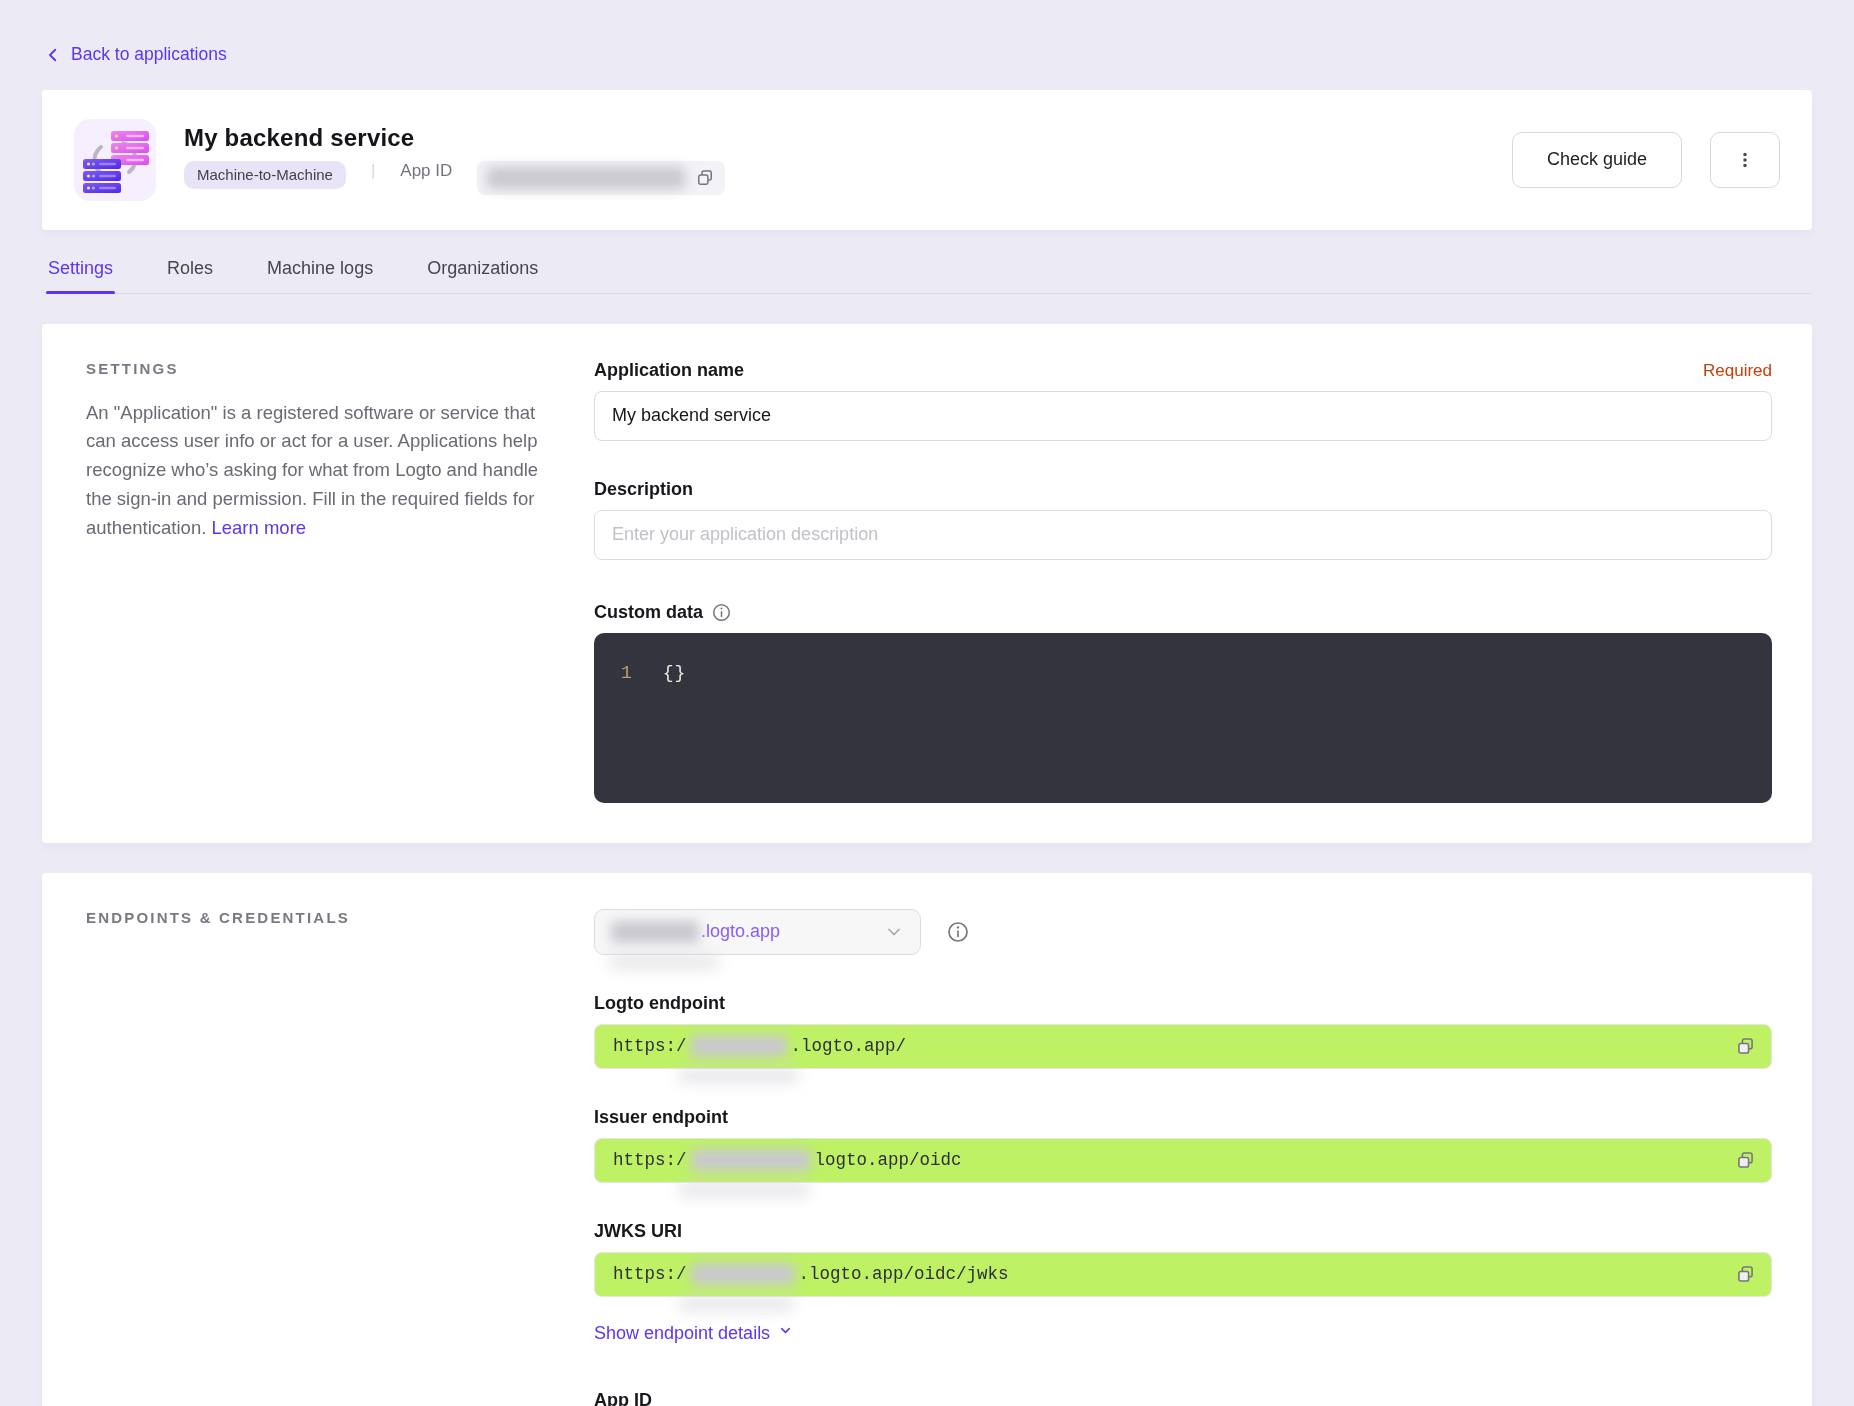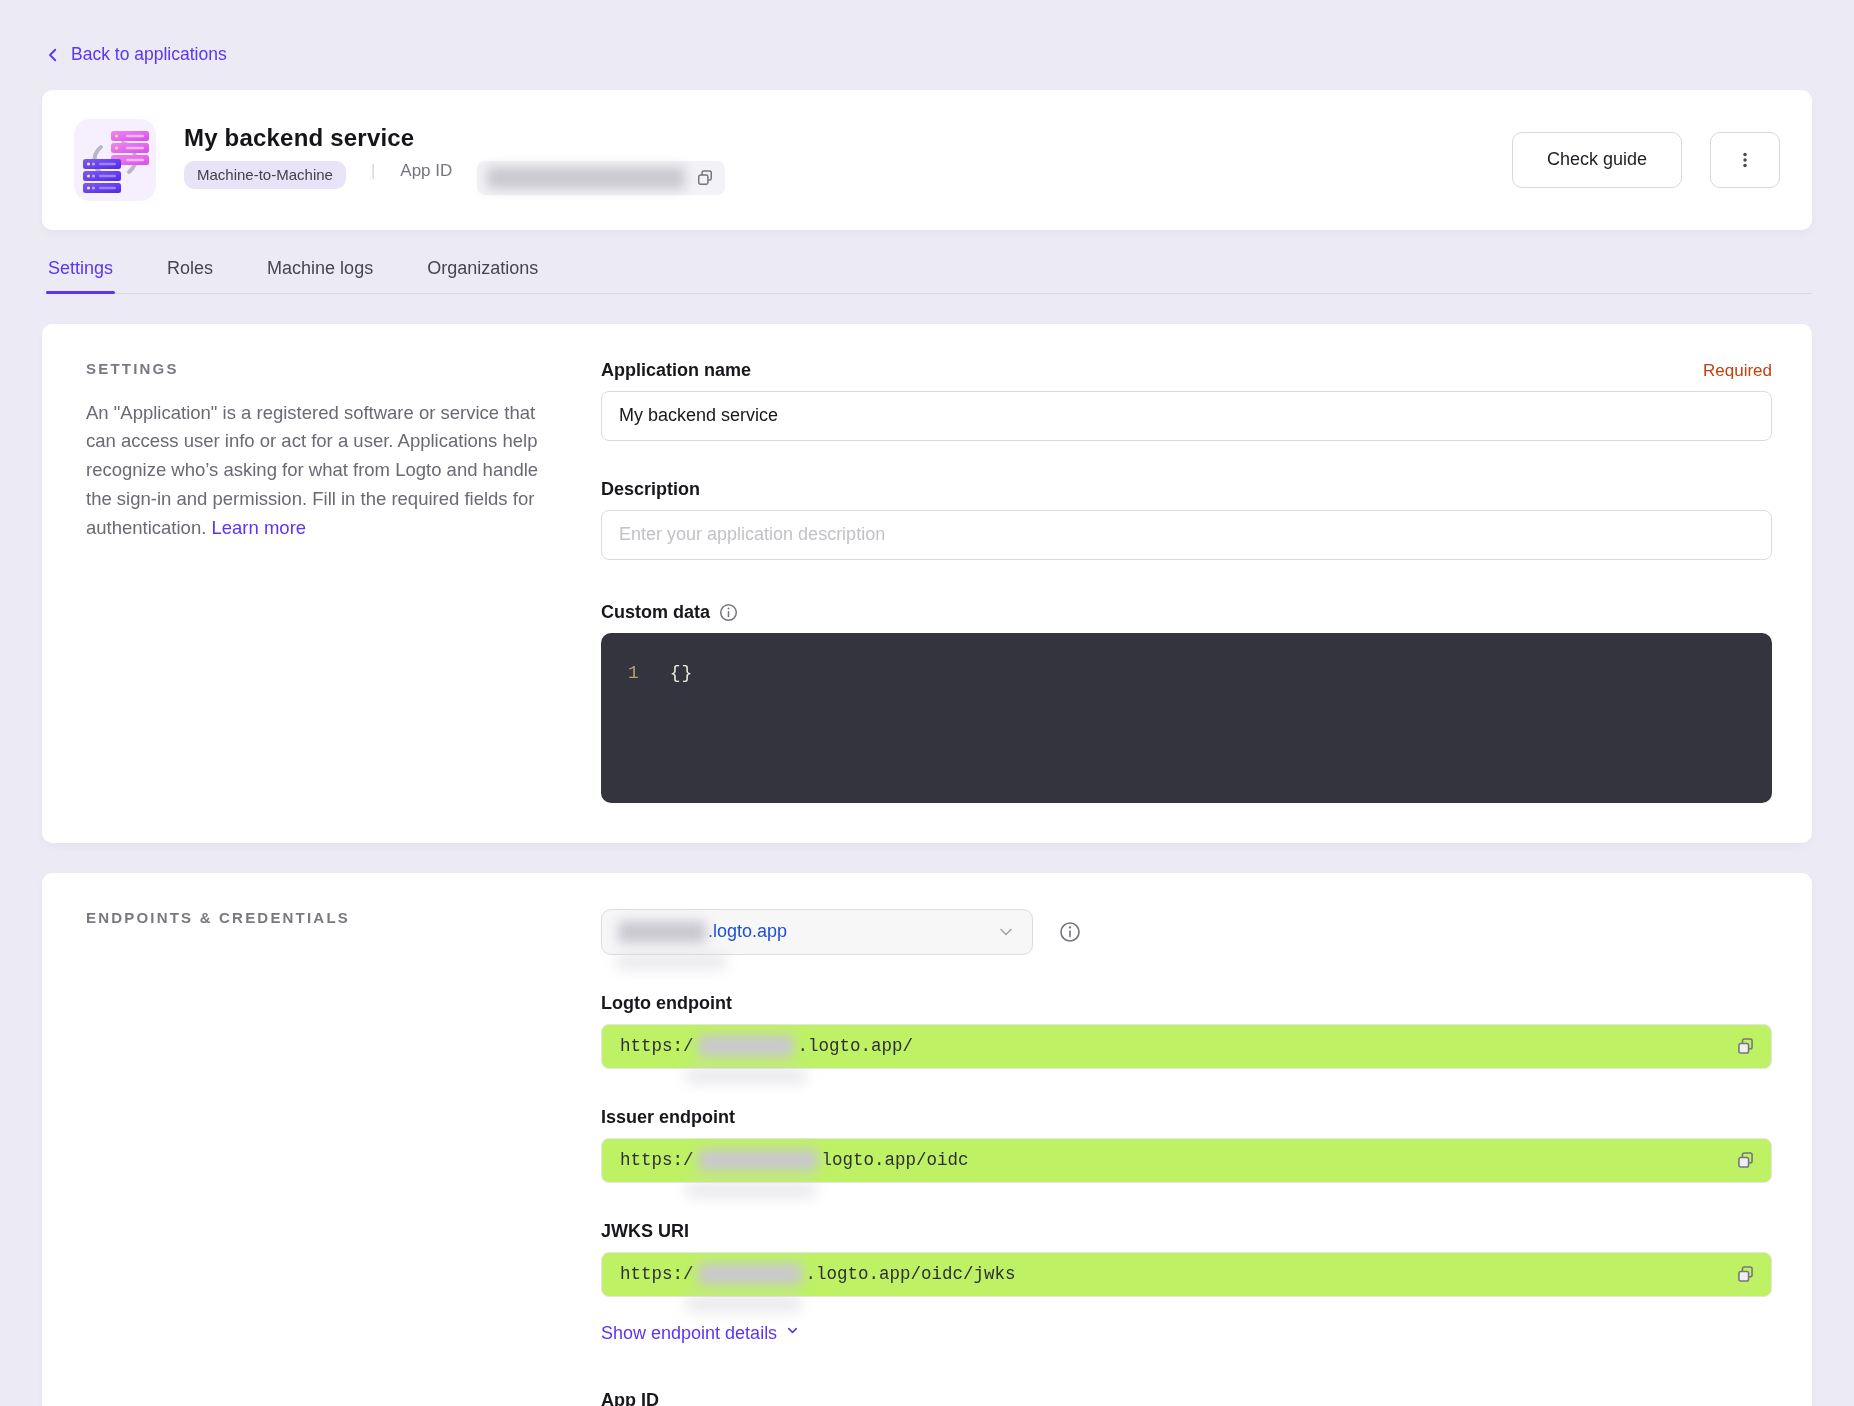--- a/index.html
+++ b/index.html
@@ -11,21 +11,21 @@
     position:relative;
   }
 
   
   .back-row { padding:44px 0 0 44px; }
   .back-link { display:inline-flex; align-items:center; gap:9px; color:var(--accent);
     font-size:17.5px; font-weight:500; cursor:pointer; text-decoration:none; }
 
   
   .card {
-    background:#fff; border-radius:10px; margin:0 42px;
+    background:#fff; border-radius:4px; margin:0 42px;
     box-shadow:0 4px 10px rgba(38,27,77,0.03);
   }
 
   
   .header-card { margin-top:22px; height:140px; display:flex; align-items:center; padding:0 32px; }
   .app-logo { width:82px; height:82px; border-radius:16px; background:#f6effd; flex:0 0 auto; }
   .header-info { margin-left:28px; flex:1 1 auto; }
   .app-title { font-size:24px; font-weight:700; color:#141419; letter-spacing:.2px; }
   .header-sub { display:flex; align-items:flex-start; margin-top:9px; gap:25px; }
   .type-badge { background:#e9e3f7; color:#44404c; font-size:15px; font-weight:500;
@@ -46,21 +46,21 @@
   
   .tabs { display:flex; gap:50px; margin:28px 42px 0 46px; border-bottom:1px solid rgba(25,28,29,0.08); }
   .tab { font-size:18px; font-weight:500; color:#47464f; padding:0 2px 14px; cursor:pointer; position:relative; }
   .tab.active { color:var(--accent); }
   .tab.active::after { content:""; position:absolute; left:0; right:0; bottom:-1px; height:3px;
     border-radius:3px; background:var(--accent); }
 
   
   .section-card { margin-top:30px; padding:36px 40px 40px 44px; display:flex; }
   .col-left { width:508px; flex:0 0 auto; padding-right:34px; }
-  .col-right { flex:1 1 auto; min-width:0;margin-left:7px; }
+  .col-right { flex:1 1 auto; min-width:0; }
   .section-title { font-size:15px; font-weight:700; letter-spacing:2.2px; color:#7a7983; }
   .section-desc { margin-top:22px; font-size:18.5px; line-height:1.56; color:#6a6974; max-width:480px; }
   .link { color:var(--accent); cursor:pointer; text-decoration:none; }
 
   .field-label-row { display:flex; justify-content:space-between; align-items:baseline; margin-bottom:10px; }
   .field-label { font-size:18px; font-weight:600; color:#17171c; display:inline-flex; align-items:center; gap:9px; }
   .required-hint { font-size:17px; color:#c2410c; }
   .text-input { width:100%; height:50px; border:1px solid #dcdbe0; border-radius:8px;
     padding:0 17px; font-size:18px; color:#17171c; font-family:inherit; background:#fff; outline:none; }
   .text-input::placeholder { color:#c2c1c8; }
@@ -69,22 +69,22 @@
 
   
   .code-editor { margin-top:2px; width:100%; height:170px; background:#34343f; border-radius:10px;
     padding:30px 0 0 27px; display:flex; align-items:flex-start; cursor:text;
     font-family:"Liberation Mono", monospace; font-size:18px; }
   .line-no { color:#b6a26b; }
   .code-content { color:#eceadf; margin-left:31px; letter-spacing:1px; }
 
   
   .select-row { display:flex; align-items:center; gap:26px; }
-  .select-box { width:432px; height:46px; background:#f7f7f8; border:1px solid #dcdbe0; border-radius:10px;
-    display:flex; align-items:center; padding:0 16px; cursor:pointer; position:relative; font-size:18px; color:#1d4ed8; }
+  .select-box { width:327px; height:46px; background:#f7f7f8; border:1px solid #dcdbe0; border-radius:10px;
+    display:flex; align-items:center; padding:0 16px; cursor:pointer; position:relative; font-size:18px; color:#8b5cf6; }
   .select-blur { width:88px; height:22px; margin-right:2px; }
   .select-box .chev { margin-left:auto; }
   .ro-field { position:relative; width:100%; height:45px; background:#bef264; border:1px solid #e5e4e8;
     border-radius:8px; display:flex; align-items:center; padding:0 52px 0 18px;
     font-family:"Liberation Mono", monospace; font-size:17.5px; color:#2e2e37; cursor:text; }
   .ro-blur { width:100px; height:22px; margin:0 4px; }
   .copy-btn { position:absolute; right:13px; top:50%; transform:translateY(-50%); width:26px; height:26px;
     display:flex; align-items:center; justify-content:center; cursor:pointer; background:none; border:none; }
   .smear { position:absolute; height:14px; background:#d3d2d8; filter:blur(7px); opacity:.55; border-radius:4px; }
   .show-details { margin-top:26px; display:inline-flex; align-items:flex-start; gap:8px;

